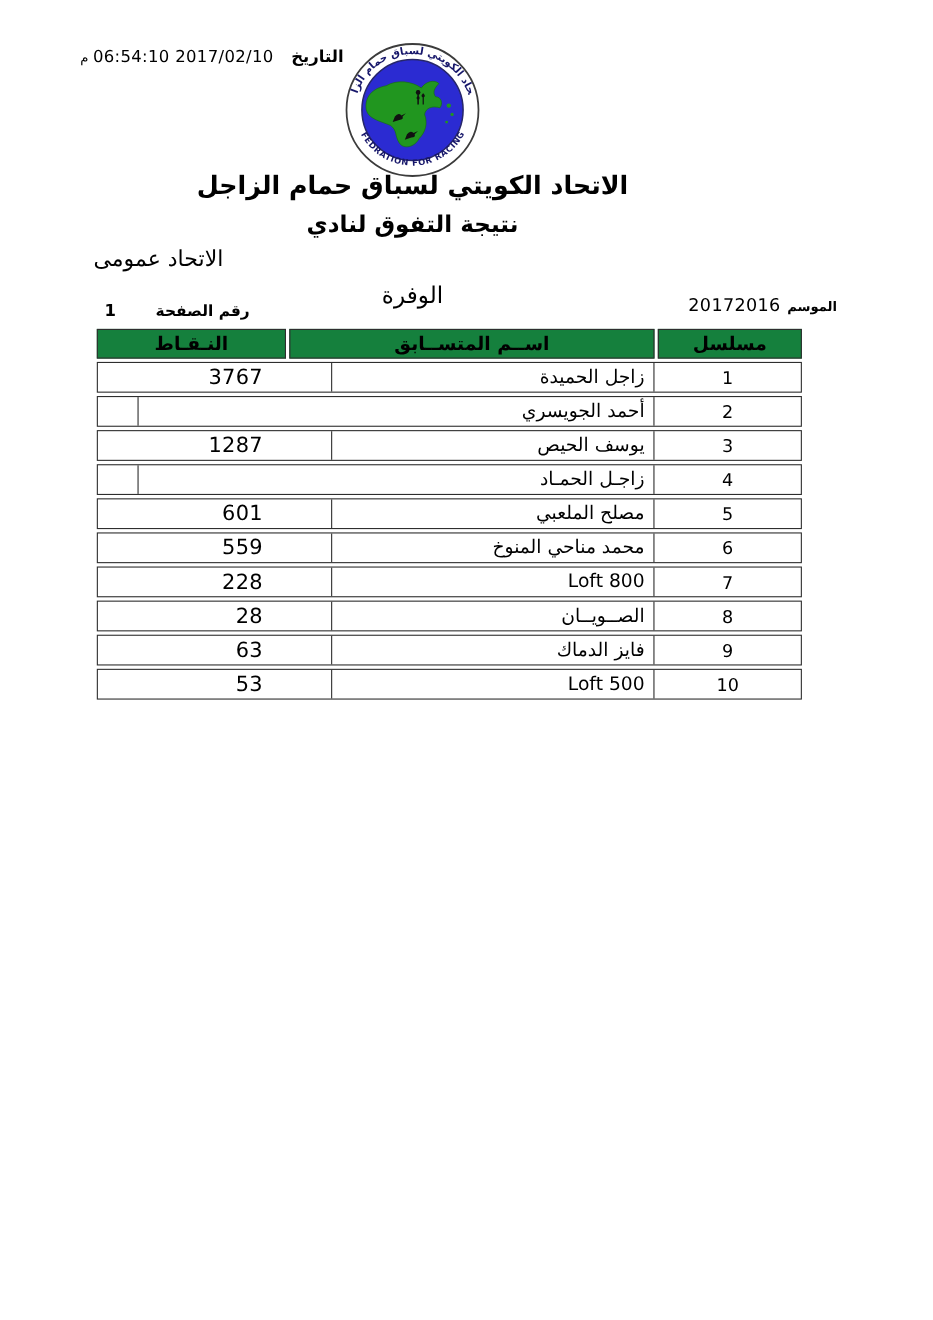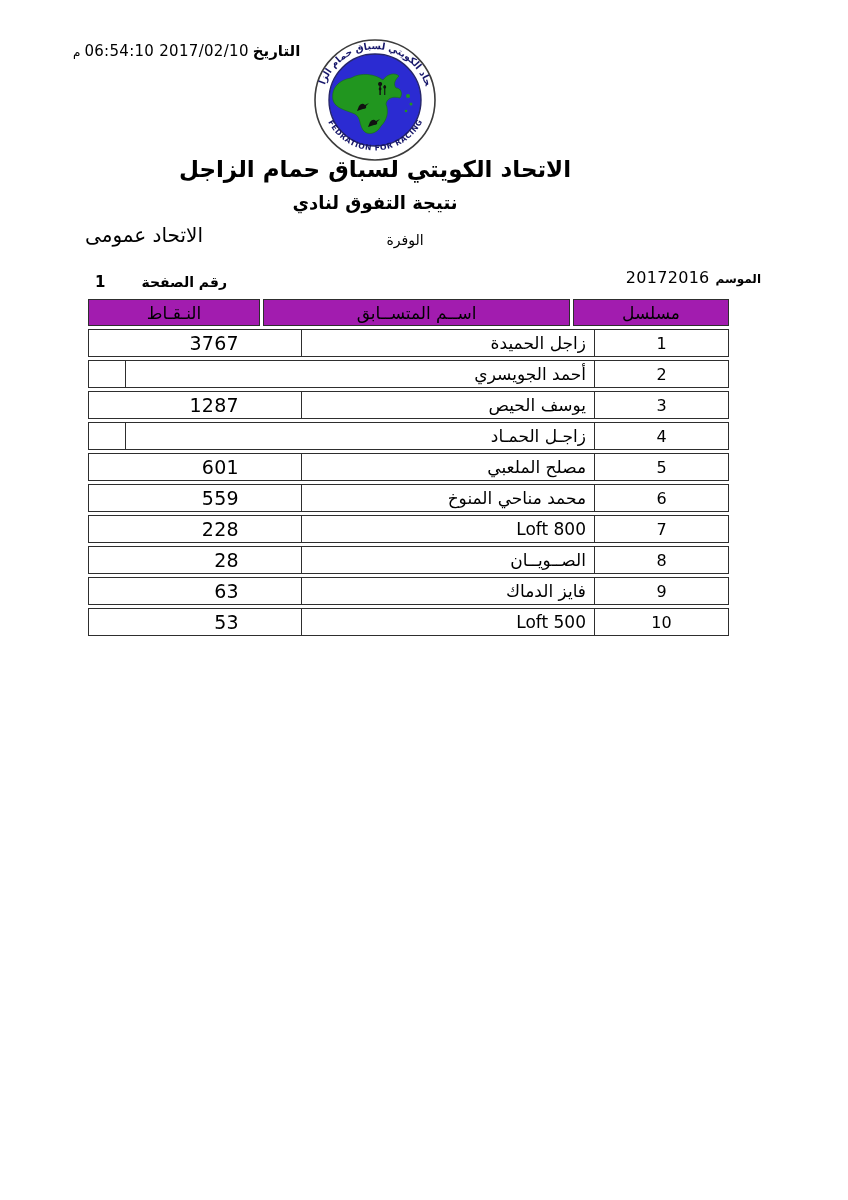--- a/index.html
+++ b/index.html
@@ -12,31 +12,31 @@
     overflow:hidden;
   }
   
   .date-line{
     position:absolute;top:42px;left:73px;
     display:flex;direction:ltr;align-items:baseline;
     font-size:15px;white-space:nowrap;
   }
   .date-line .meridiem{font-size:12px;}
   .date-line .date-value{margin-left:4px;letter-spacing:0.3px;}
-  .date-line .date-label{margin-left:4px;font-weight:bold;}
+  .date-line .date-label{margin-left:16px;font-weight:bold;}
   
   .logo{position:absolute;left:313px;top:38px;width:124px;height:124px;}
   
   .centered{
     position:absolute;left:0;width:750px;
     text-align:center;direction:rtl;white-space:nowrap;
   }
   .title1{top:156px;font-size:23px;font-weight:bold;}
-  .title2{top:192px;font-size:18px;font-weight:bold;}
-  .club{top:232px;font-size:14px;padding-left:30px;}
+  .title2{top:192px;font-size:21px;font-weight:bold;}
+  .club{top:256px;font-size:21px;}
   .category{
     position:absolute;left:85px;top:223px;
     direction:rtl;font-size:20px;white-space:nowrap;
   }
   .season-line{
     position:absolute;top:268px;right:87px;
     display:flex;direction:rtl;gap:6px;align-items:baseline;
     white-space:nowrap;
   }
   .season-label{font-weight:bold;font-size:12px;}
@@ -47,25 +47,25 @@
   }
   .page-value{font-weight:bold;font-size:15px;}
   .page-label{font-weight:bold;font-size:14px;margin-left:36px;}
   
   .results-table{
     position:absolute;left:88px;top:299px;width:641px;
     direction:rtl;
   }
   .t-header{display:flex;gap:3px;height:27px;}
   .th{
-    background:#a21caf;border:1px solid #2e2e2e;box-sizing:border-box;
+    background:#15803d;border:1px solid #2e2e2e;box-sizing:border-box;
     display:flex;align-items:center;justify-content:center;
-    font-weight:normal;font-size:17px;
-  }
-  .th-serial{width:156px;}
+    font-weight:bold;font-size:17px;
+  }
+  .th-serial{width:131px;}
   .th-name{flex:1;}
   .th-points{width:172px;}
   .t-row{
     display:flex;height:28px;margin-top:3px;
     border:1px solid #2e2e2e;box-sizing:border-box;background:#fff;
   }
   .td{display:flex;align-items:center;box-sizing:border-box;}
   .td-serial{
     width:134px;border-left:1px solid #2e2e2e;
     justify-content:center;font-size:16px;

